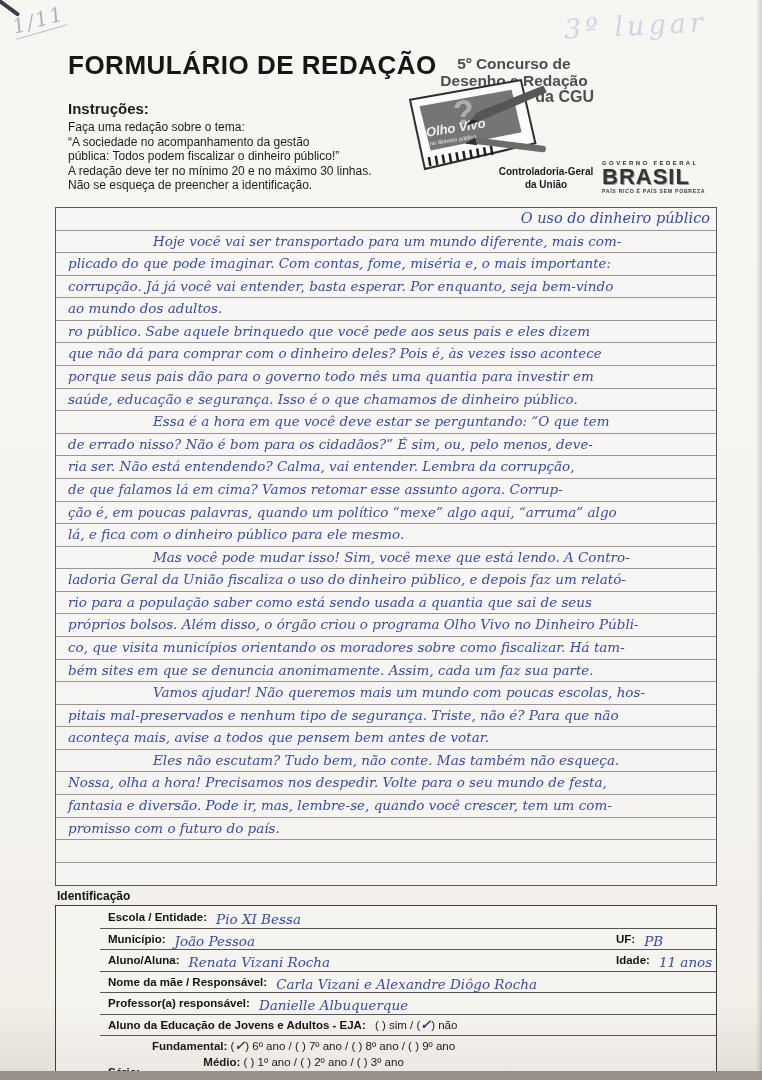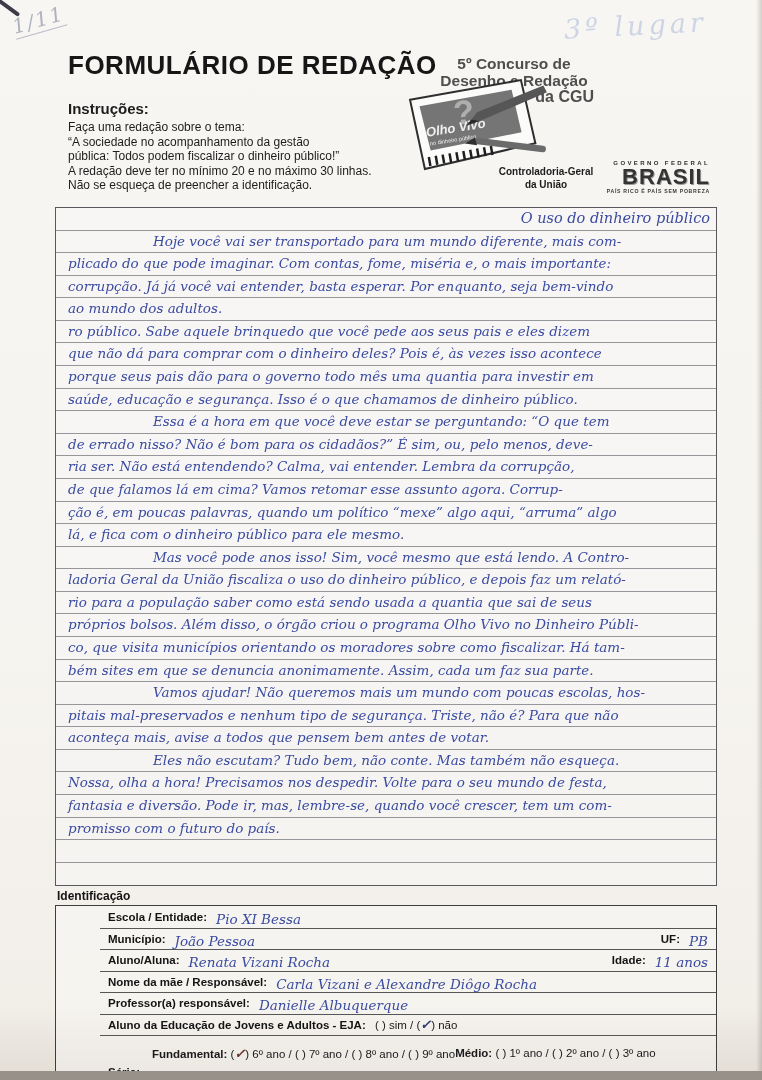--- a/index.html
+++ b/index.html
@@ -21,21 +21,21 @@
         letter-spacing:.5px;color:#161616;}
   .instructions{position:absolute;left:68px;top:100px;width:345px;color:#1d1d1d;}
   .instr-head{font-size:15px;font-weight:bold;margin-bottom:3px;}
   .instr-line{font-size:12px;line-height:14.6px;}
   .contest-text{position:absolute;left:428px;top:56px;width:172px;text-align:center;
         color:#4e4e4e;font-weight:bold;font-size:15.5px;line-height:16.5px;}
   .contest-text .l3{text-align:right;padding-right:6px;font-size:16px;}
   .notebook-svg{position:absolute;left:396px;top:78px;width:156px;height:96px;}
   .cgu-label{position:absolute;left:492px;top:166px;width:108px;text-align:center;
         font-size:10px;font-weight:bold;color:#1c1c1c;line-height:12.5px;}
-  .gov-logo{position:absolute;left:602px;top:160px;width:108px;text-align:right;color:#2e2e2e;}
+  .gov-logo{position:absolute;left:602px;top:160px;width:108px;text-align:left;color:#2e2e2e;}
   .gov-top{font-size:6px;letter-spacing:2.4px;font-weight:bold;}
   .gov-name{font-size:22px;font-weight:bold;letter-spacing:1px;line-height:22px;color:#343434;
         text-shadow:1px 1px 0 #9b9b9b;}
   .gov-bottom{font-size:5.2px;letter-spacing:.7px;font-weight:bold;color:#3a3a3a;}
   
   .essay-box{position:absolute;left:55px;top:207px;width:662px;height:679px;box-sizing:border-box;
         border:1.4px solid #58585c;background:rgba(250,250,252,.35);}
   .essay-line{box-sizing:border-box;height:22.58px;border-bottom:1px solid #97979b;
         padding:0 6px 0 12px;font:italic 13.5px "DejaVu Serif",serif;color:#3a4ba0;
         line-height:21px;white-space:nowrap;overflow:hidden;}
@@ -45,26 +45,26 @@
   .ident-head{position:absolute;left:57px;top:889px;font-size:12px;font-weight:bold;color:#141414;}
   .ident-table{position:absolute;left:55px;top:905px;width:662px;box-sizing:border-box;
         border:1.6px solid #3d3d3d;background:rgba(255,255,255,.3);padding-left:44px;}
   .irow{box-sizing:border-box;display:flex;align-items:center;height:21.5px;
         border-top:1px solid #565656;padding:0 8px;}
   .irow:first-child{border-top:none;}
   .irow.serie-row{height:37px;}
   .ilabel{font-weight:bold;font-size:11.5px;color:#141414;white-space:pre;}
   .ivalue{margin-left:9px;font:italic 13.5px "DejaVu Serif",serif;color:#3a4ba0;
         white-space:pre;position:relative;top:2px;}
-  .iright{margin-left:auto;display:flex;align-items:center;width:92px;justify-content:flex-end;}
+  .iright{margin-left:auto;display:flex;align-items:center;width:92px;}
   .opts{font-size:11.5px;color:#1a1a1a;margin-left:6px;white-space:pre;}
   .check{font:bold italic 13px "DejaVu Serif",serif;color:#2c3a72;}
   .check.fund{color:#6a382e;}
   .serie-label{font-weight:bold;font-size:11.5px;color:#141414;margin-right:12px;margin-top:36px;}
-  .serie-lines{display:flex;justify-content:center;line-height:15.5px;}
+  .serie-lines{display:flex;flex-direction:column;justify-content:center;line-height:15.5px;text-align:center;}
   .serie-line{font-size:11.5px;color:#1a1a1a;white-space:pre;}
   .serie-line b{font-weight:bold;}
 </style>
 </head>
 <body>
 
 <div class="page">
 
   <div class="corner-mark"></div>
   <div class="pencil-mark">1/11</div>
@@ -129,21 +129,21 @@
         <div class="essay-line normal">ro público. Sabe aquele brinquedo que você pede aos seus pais e eles dizem</div>
         <div class="essay-line normal">que não dá para comprar com o dinheiro deles? Pois é, às vezes isso acontece</div>
         <div class="essay-line normal">porque seus pais dão para o governo todo mês uma quantia para investir em</div>
         <div class="essay-line normal">saúde, educação e segurança. Isso é o que chamamos de dinheiro público.</div>
         <div class="essay-line indent">Essa é a hora em que você deve estar se perguntando: “O que tem</div>
         <div class="essay-line normal">de errado nisso? Não é bom para os cidadãos?” É sim, ou, pelo menos, deve-</div>
         <div class="essay-line normal">ria ser. Não está entendendo? Calma, vai entender. Lembra da corrupção,</div>
         <div class="essay-line normal">de que falamos lá em cima? Vamos retomar esse assunto agora. Corrup-</div>
         <div class="essay-line normal">ção é, em poucas palavras, quando um político “mexe” algo aqui, “arruma” algo</div>
         <div class="essay-line normal">lá, e fica com o dinheiro público para ele mesmo.</div>
-        <div class="essay-line indent">Mas você pode anos isso! Sim, você mesmo que está lendo. A Contro-</div>
+        <div class="essay-line indent">Mas você pode mudar isso! Sim, você mexe que está lendo. A Contro-</div>
         <div class="essay-line normal">ladoria Geral da União fiscaliza o uso do dinheiro público, e depois faz um relató-</div>
         <div class="essay-line normal">rio para a população saber como está sendo usada a quantia que sai de seus</div>
         <div class="essay-line normal">próprios bolsos. Além disso, o órgão criou o programa Olho Vivo no Dinheiro Públi-</div>
         <div class="essay-line normal">co, que visita municípios orientando os moradores sobre como fiscalizar. Há tam-</div>
         <div class="essay-line normal">bém sites em que se denuncia anonimamente. Assim, cada um faz sua parte.</div>
         <div class="essay-line indent">Vamos ajudar! Não queremos mais um mundo com poucas escolas, hos-</div>
         <div class="essay-line normal">pitais mal-preservados e nenhum tipo de segurança. Triste, não é? Para que não</div>
         <div class="essay-line normal">aconteça mais, avise a todos que pensem bem antes de votar.</div>
         <div class="essay-line indent">Eles não escutam? Tudo bem, não conte. Mas também não esqueça.</div>
         <div class="essay-line normal">Nossa, olha a hora! Precisamos nos despedir. Volte para o seu mundo de festa,</div>

